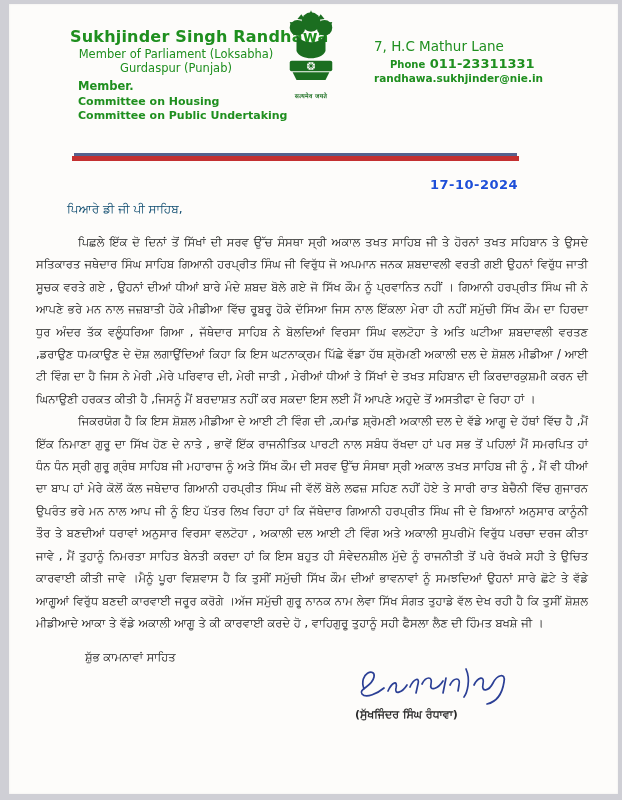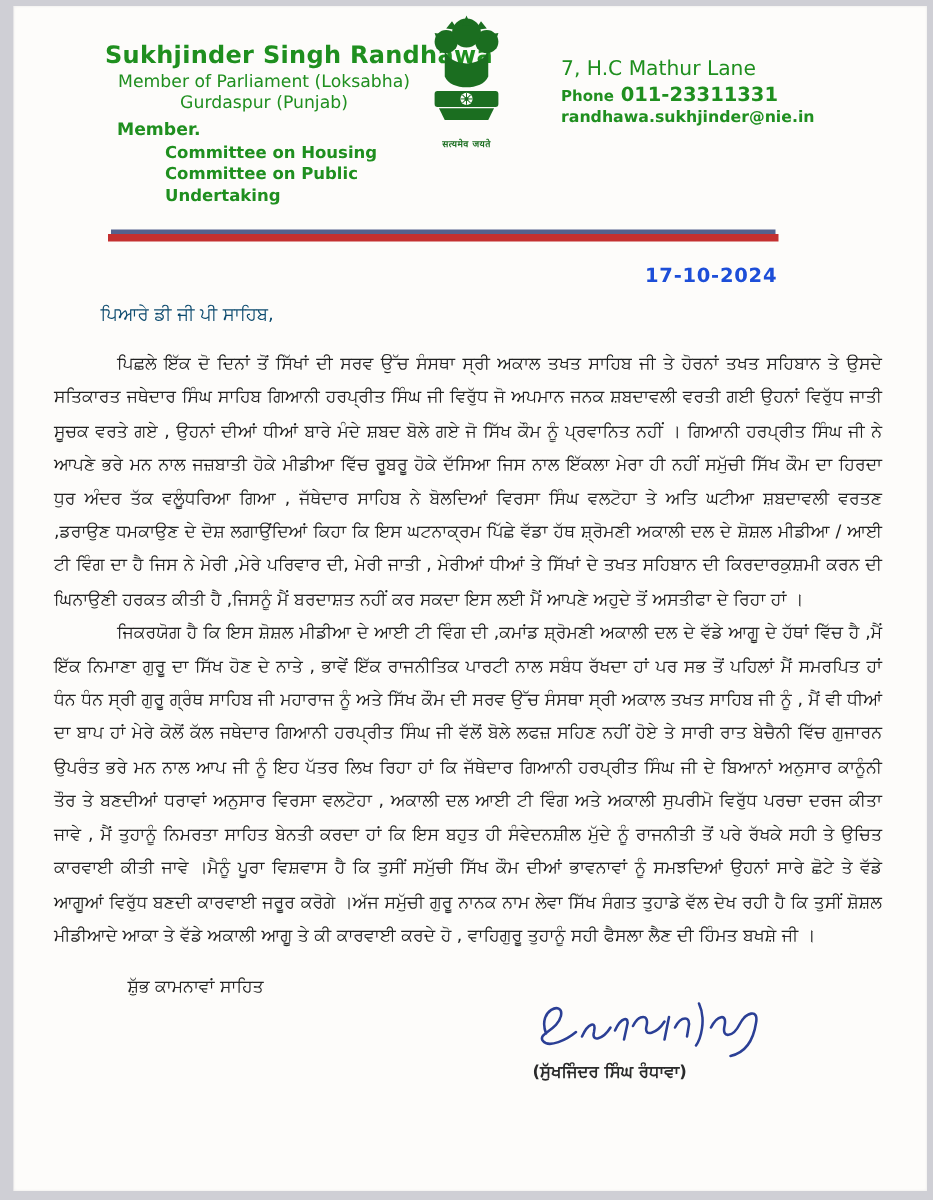--- a/index.html
+++ b/index.html
@@ -21,35 +21,35 @@
     position:absolute;left:70px;top:27px;width:212px;
     color:#1f8f1f;text-align:center;line-height:1.25;
   }
   .lh-name{font-size:16px;font-weight:bold;letter-spacing:.2px;white-space:nowrap;}
   .lh-title{font-size:11.5px;font-weight:normal;}
   .lh-memberblock{
     position:absolute;left:78px;top:79px;width:240px;
     color:#1f8f1f;text-align:left;line-height:1.35;
   }
   .lh-member{font-size:11.5px;font-weight:bold;}
-  .lh-committee{font-size:11px;font-weight:bold;margin-left:32px;}
+  .lh-committee{font-size:11px;font-weight:bold;}
   .emblem{
     position:absolute;left:282px;top:10px;width:58px;height:92px;
     text-align:center;
   }
   .emblem-caption{
     display:block;font-size:6px;color:#1b6e20;font-weight:bold;
     margin-top:-2px;letter-spacing:.3px;
   }
   .lh-right{
     position:absolute;left:374px;top:38px;width:220px;
     color:#1f8f1f;text-align:left;line-height:1.3;
   }
   .lh-addr1,.lh-addr2{font-size:13.5px;font-weight:normal;white-space:nowrap;}
-  .lh-phone-row{font-size:13px;font-weight:bold;white-space:nowrap;}
+  .lh-phone-row{font-size:13px;font-weight:bold;white-space:nowrap;margin-left:16px;}
   .lh-phone-label{font-size:10px;font-weight:bold;}
   .lh-email{font-size:10.5px;font-weight:bold;white-space:nowrap;}
   .lh-former{
     position:absolute;left:0;top:133px;width:609px;
     text-align:center;color:#c32a2a;font-size:11.5px;font-weight:bold;
   }
   .divider{
     position:absolute;left:72px;top:153px;width:447px;height:8px;
   }
   .divider .blue{position:absolute;left:2px;top:0;width:443px;height:3px;background:#55618d;}

